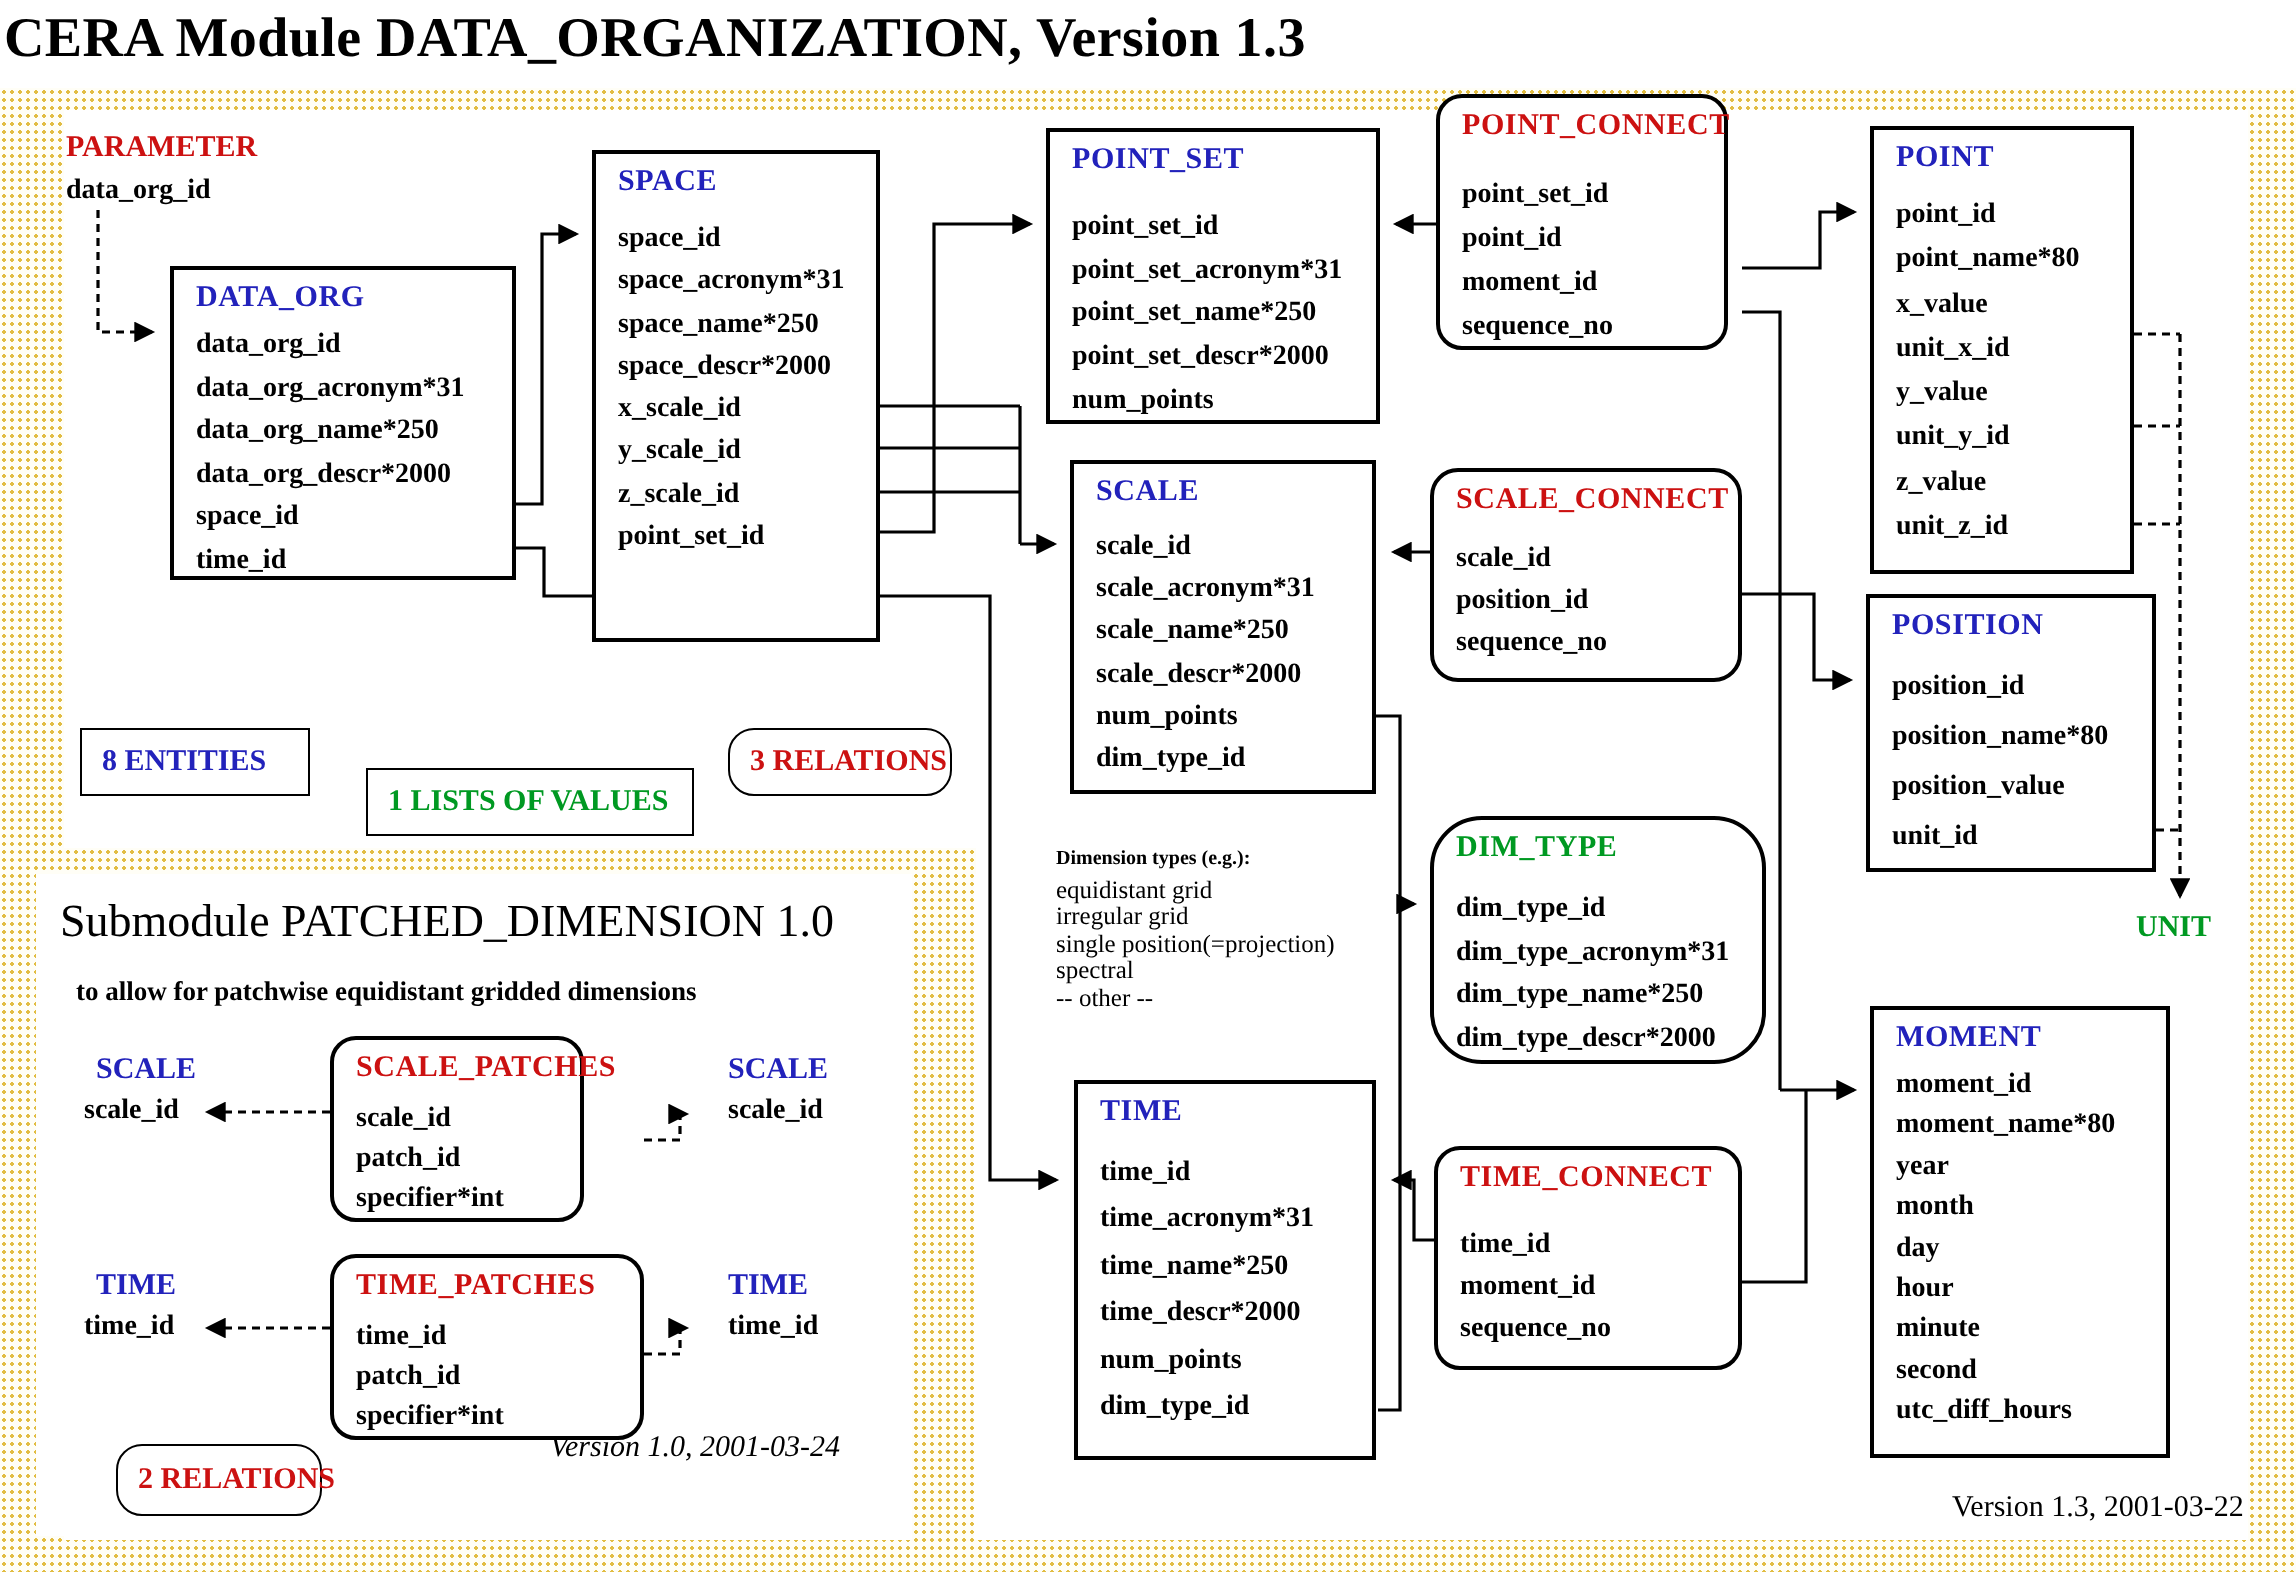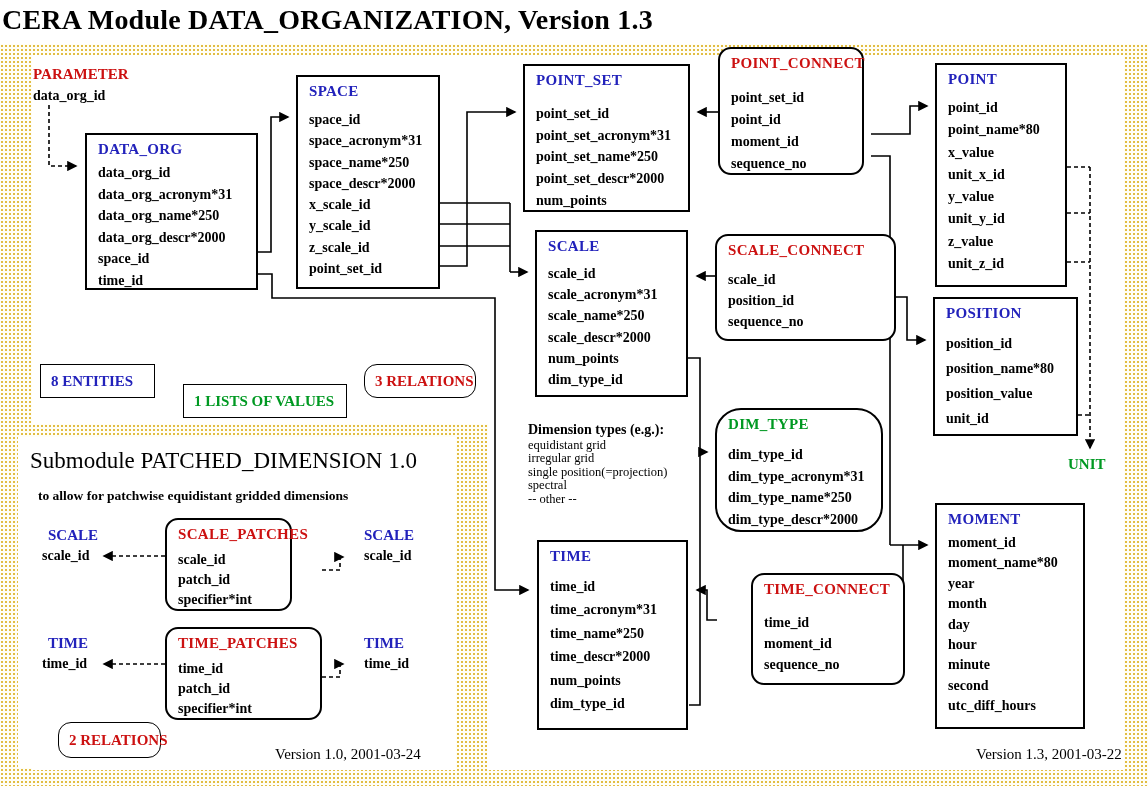--- a/index.html
+++ b/index.html
@@ -15,21 +15,21 @@
   .etitle{font-weight:bold;font-size:15px;height:18px;line-height:18px;margin-bottom:var(--gap,8px);letter-spacing:.3px;white-space:nowrap;}
   .f{font-weight:bold;font-size:14px;height:var(--lh,22px);line-height:var(--lh,22px);white-space:nowrap;}
   .c-entity{color:var(--c-entity,#2222bb);}
   .c-relation{color:var(--c-relation,#cc1111);}
   .c-list{color:var(--c-list,#009922);}
   .lab{position:absolute;font-weight:bold;font-size:15px;white-space:nowrap;}
   .flab{position:absolute;font-weight:bold;font-size:14px;color:#000;white-space:nowrap;}
   .badge{position:absolute;background:#fff;border:1.5px solid #000;box-sizing:border-box;
          display:flex;align-items:center;padding-left:10px;font-weight:bold;font-size:15px;white-space:nowrap;}
   .dimnote{position:absolute;color:#000;font-size:12.5px;line-height:13.5px;white-space:nowrap;}
-  .dimnote .dt-h{font-weight:bold;font-size:14px;margin-bottom:2px;}
+  .dimnote .dt-h{font-weight:bold;font-size:10px;margin-bottom:2px;}
   .smalltext{position:absolute;font-size:15px;color:#000;white-space:nowrap;}
   .sub-title{position:absolute;font-size:23px;color:#000;white-space:nowrap;}
   .sub-sub{position:absolute;font-weight:bold;font-size:13.5px;color:#000;white-space:nowrap;}
   svg{position:absolute;left:0;top:0;}
 </style>
 </head>
 <body>
 
 <div class="pat" style="left:0;top:44px;width:1148px;height:742px;"></div>
 <div class="white" style="left:32px;top:55px;width:1092px;height:715px;"></div>
@@ -99,21 +99,21 @@
 <div class="ebox" style="left:85px;top:133px;width:173px;height:157px;--lh:21.5px;--gap:4px;">
   <div class="etitle c-entity">DATA_ORG</div>
   <div class="f">data_org_id</div>
   <div class="f">data_org_acronym*31</div>
   <div class="f">data_org_name*250</div>
   <div class="f">data_org_descr*2000</div>
   <div class="f">space_id</div>
   <div class="f">time_id</div>
 </div>
 
-<div class="ebox" style="left:296px;top:75px;width:144px;height:214px;--lh:21.3px;--gap:9px;">
+<div class="ebox" style="left:296px;top:75px;width:144px;height:246px;--lh:21.3px;--gap:9px;">
   <div class="etitle c-entity">SPACE</div>
   <div class="f">space_id</div>
   <div class="f">space_acronym*31</div>
   <div class="f">space_name*250</div>
   <div class="f">space_descr*2000</div>
   <div class="f">x_scale_id</div>
   <div class="f">y_scale_id</div>
   <div class="f">z_scale_id</div>
   <div class="f">point_set_id</div>
 </div>
@@ -150,21 +150,21 @@
 <div class="ebox" style="left:535px;top:230px;width:153px;height:167px;--lh:21.2px;--gap:8px;">
   <div class="etitle c-entity">SCALE</div>
   <div class="f">scale_id</div>
   <div class="f">scale_acronym*31</div>
   <div class="f">scale_name*250</div>
   <div class="f">scale_descr*2000</div>
   <div class="f">num_points</div>
   <div class="f">dim_type_id</div>
 </div>
 
-<div class="ebox rnd" style="left:715px;top:234px;width:181px;height:107px;--lh:21px;--gap:10px;">
+<div class="ebox rnd" style="left:715px;top:234px;width:156px;height:107px;border-radius:14px;--lh:21px;--gap:10px;">
   <div class="etitle c-relation">SCALE_CONNECT</div>
   <div class="f">scale_id</div>
   <div class="f">position_id</div>
   <div class="f">sequence_no</div>
 </div>
 
 <div class="ebox" style="left:933px;top:297px;width:145px;height:139px;--lh:25px;--gap:9px;">
   <div class="etitle c-entity">POSITION</div>
   <div class="f">position_id</div>
   <div class="f">position_name*80</div>
@@ -183,21 +183,21 @@
 <div class="ebox" style="left:537px;top:540px;width:151px;height:190px;--lh:23.4px;--gap:10px;">
   <div class="etitle c-entity">TIME</div>
   <div class="f">time_id</div>
   <div class="f">time_acronym*31</div>
   <div class="f">time_name*250</div>
   <div class="f">time_descr*2000</div>
   <div class="f">num_points</div>
   <div class="f">dim_type_id</div>
 </div>
 
-<div class="ebox rnd" style="left:717px;top:573px;width:154px;height:112px;margin-left:34px;--lh:21px;--gap:14px;">
+<div class="ebox rnd" style="left:717px;top:573px;width:154px;height:112px;--lh:21px;--gap:14px;">
   <div class="etitle c-relation">TIME_CONNECT</div>
   <div class="f">time_id</div>
   <div class="f">moment_id</div>
   <div class="f">sequence_no</div>
 </div>
 
 <div class="ebox" style="left:935px;top:503px;width:150px;height:226px;--lh:20.4px;--gap:5px;">
   <div class="etitle c-entity">MOMENT</div>
   <div class="f">moment_id</div>
   <div class="f">moment_name*80</div>
@@ -248,13 +248,13 @@
 <div class="flab" style="left:364px;top:656px;">time_id</div>
 
 <div class="ebox rnd" style="left:165px;top:627px;width:157px;height:93px;--lh:20px;--gap:7px;">
   <div class="etitle c-relation">TIME_PATCHES</div>
   <div class="f">time_id</div>
   <div class="f">patch_id</div>
   <div class="f">specifier*int</div>
 </div>
 
 <div class="badge c-relation rnd" style="left:58px;top:722px;width:103px;height:36px;">2 RELATIONS</div>
-<div class="smalltext" style="left:275px;top:746px;">Version 1.0, 2001-03-24</div>
+<div class="smalltext" style="left:275px;top:716px;font-style:italic;">Version 1.0, 2001-03-24</div>
 
 </body></html>

